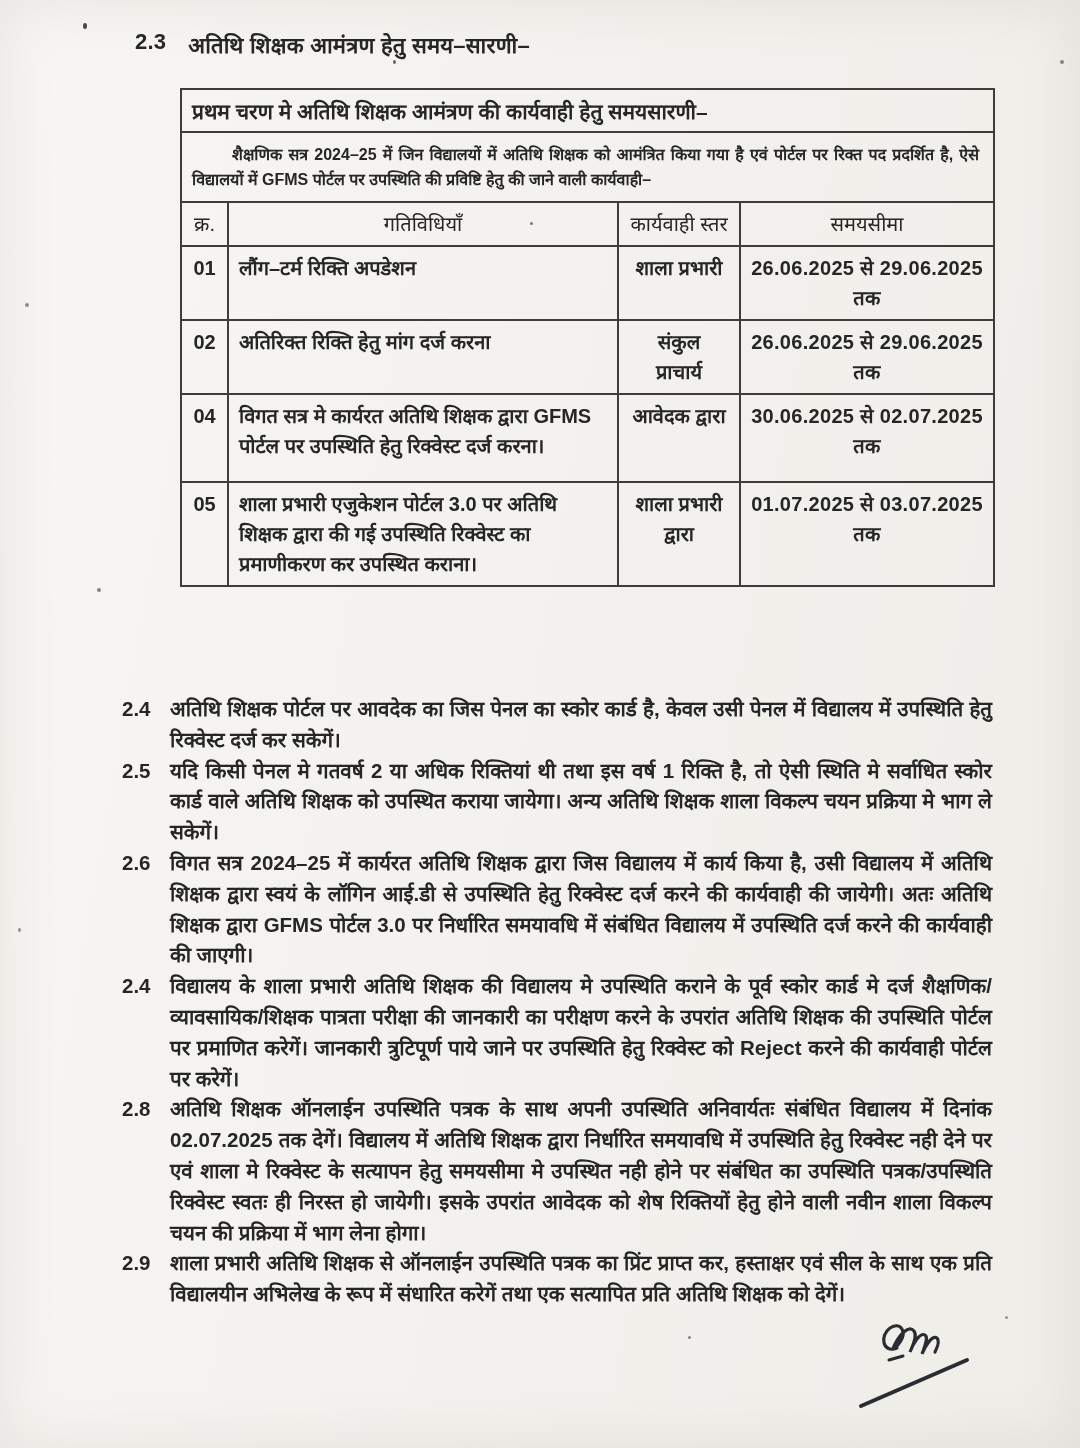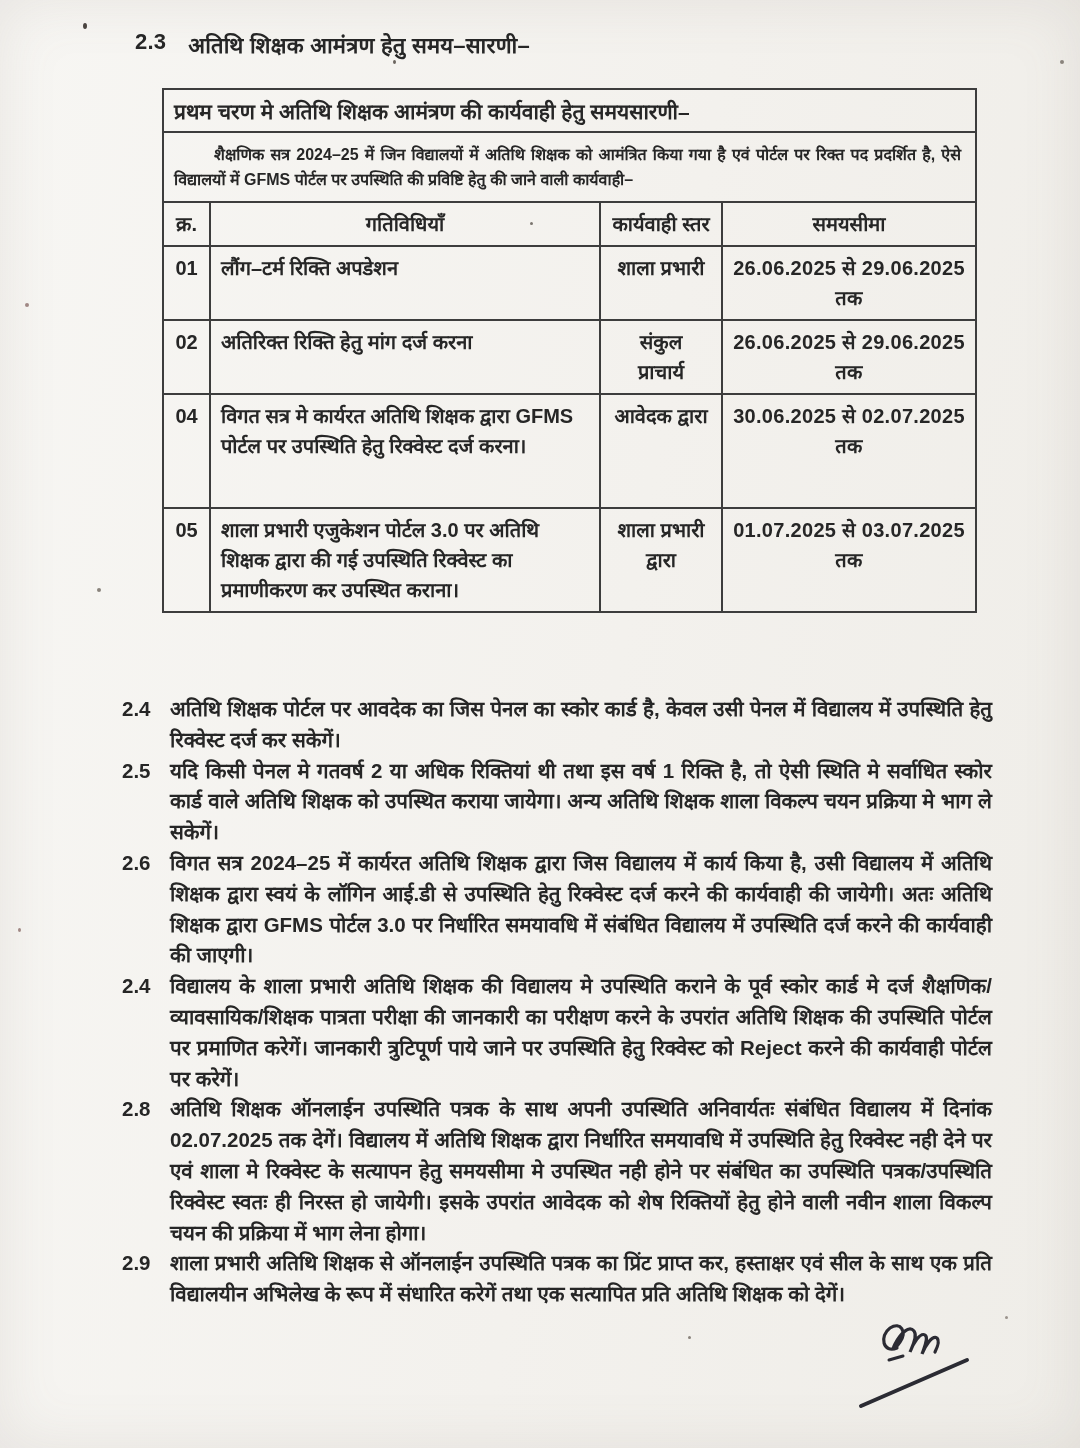--- a/index.html
+++ b/index.html
@@ -17,21 +17,21 @@
     box-shadow:inset 0 0 60px rgba(120,110,95,.12);
   }
   
   .heading{
     position:absolute;left:135px;top:29px;
     display:flex;gap:22px;
     font-size:22px;font-weight:700;letter-spacing:.2px;
   }
   
   .box{
-    position:absolute;left:162px;top:88px;width:811px;
+    position:absolute;left:180px;top:88px;width:811px;
     border:2px solid #3d3d3d;
     background:transparent;
   }
   .box-banner{
     padding:7px 10px 6px;
     font-size:21px;font-weight:700;
     border-bottom:2px solid #3d3d3d;
   }
   .box-intro{
     padding:9px 14px 8px 10px;
@@ -43,35 +43,35 @@
     border-collapse:collapse;
     font-size:20px;font-weight:600;
     border-top:2px solid #3d3d3d;
   }
   table.schedule td,table.schedule th{
     border:2px solid #3d3d3d;
     vertical-align:top;
     padding:6px 6px;
     line-height:1.5;
   }
-  table.schedule th{font-weight:700;text-align:center;}
+  table.schedule th{font-weight:400;text-align:center;}
   table.schedule td:first-child{border-left:none;}
   table.schedule th:first-child{border-left:none;}
   table.schedule td:last-child{border-right:none;}
   table.schedule th:last-child{border-right:none;}
   tr:last-child td{border-bottom:none;}
   .col-sno{width:46px;text-align:center;}
   .col-activity{width:390px;}
   .col-level{width:122px;}
   .col-timeline{width:auto;}
   .cell-sno{text-align:center;}
   .cell-activity{text-align:left;padding-left:10px !important;}
   .cell-level{text-align:center;white-space:pre-line;}
   .cell-timeline{text-align:center;white-space:pre-line;letter-spacing:.3px;margin-top:38px;}
-  .r1{height:58px}.r2{height:56px}.r3{height:56px}.r4{height:114px}.r5{height:88px}
+  .r1{height:58px}.r2{height:56px}.r3{height:56px}.r4{height:88px}.r5{height:88px}
   
   .clauses{
     position:absolute;left:0;top:694px;width:1080px;
     padding:0 88px 0 122px;box-sizing:border-box;
     display:flex;flex-direction:column;gap:0;
   }
   .clause{
     display:grid;grid-template-columns:48px 1fr;
     font-size:20.5px;font-weight:600;line-height:30.8px;
   }

